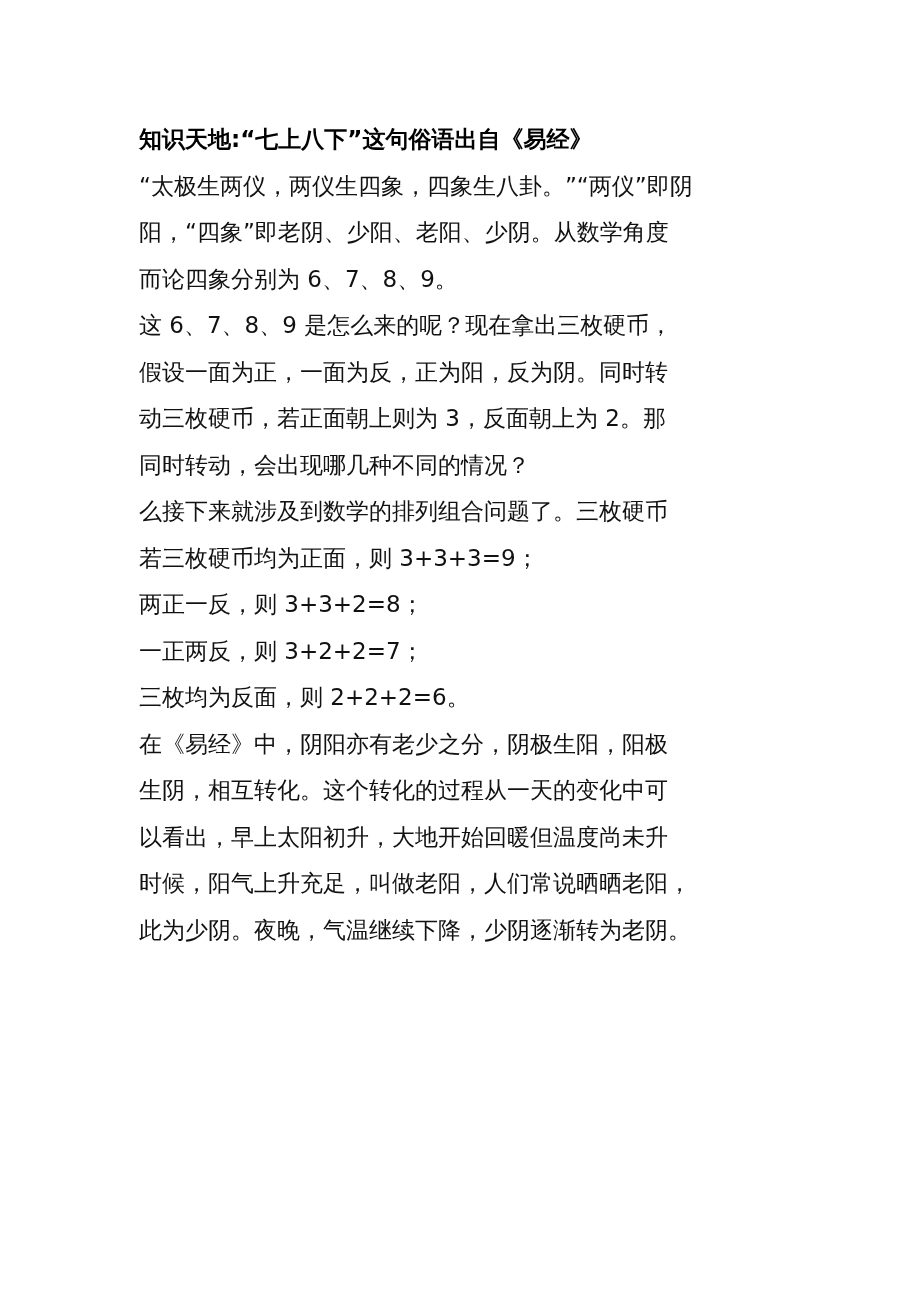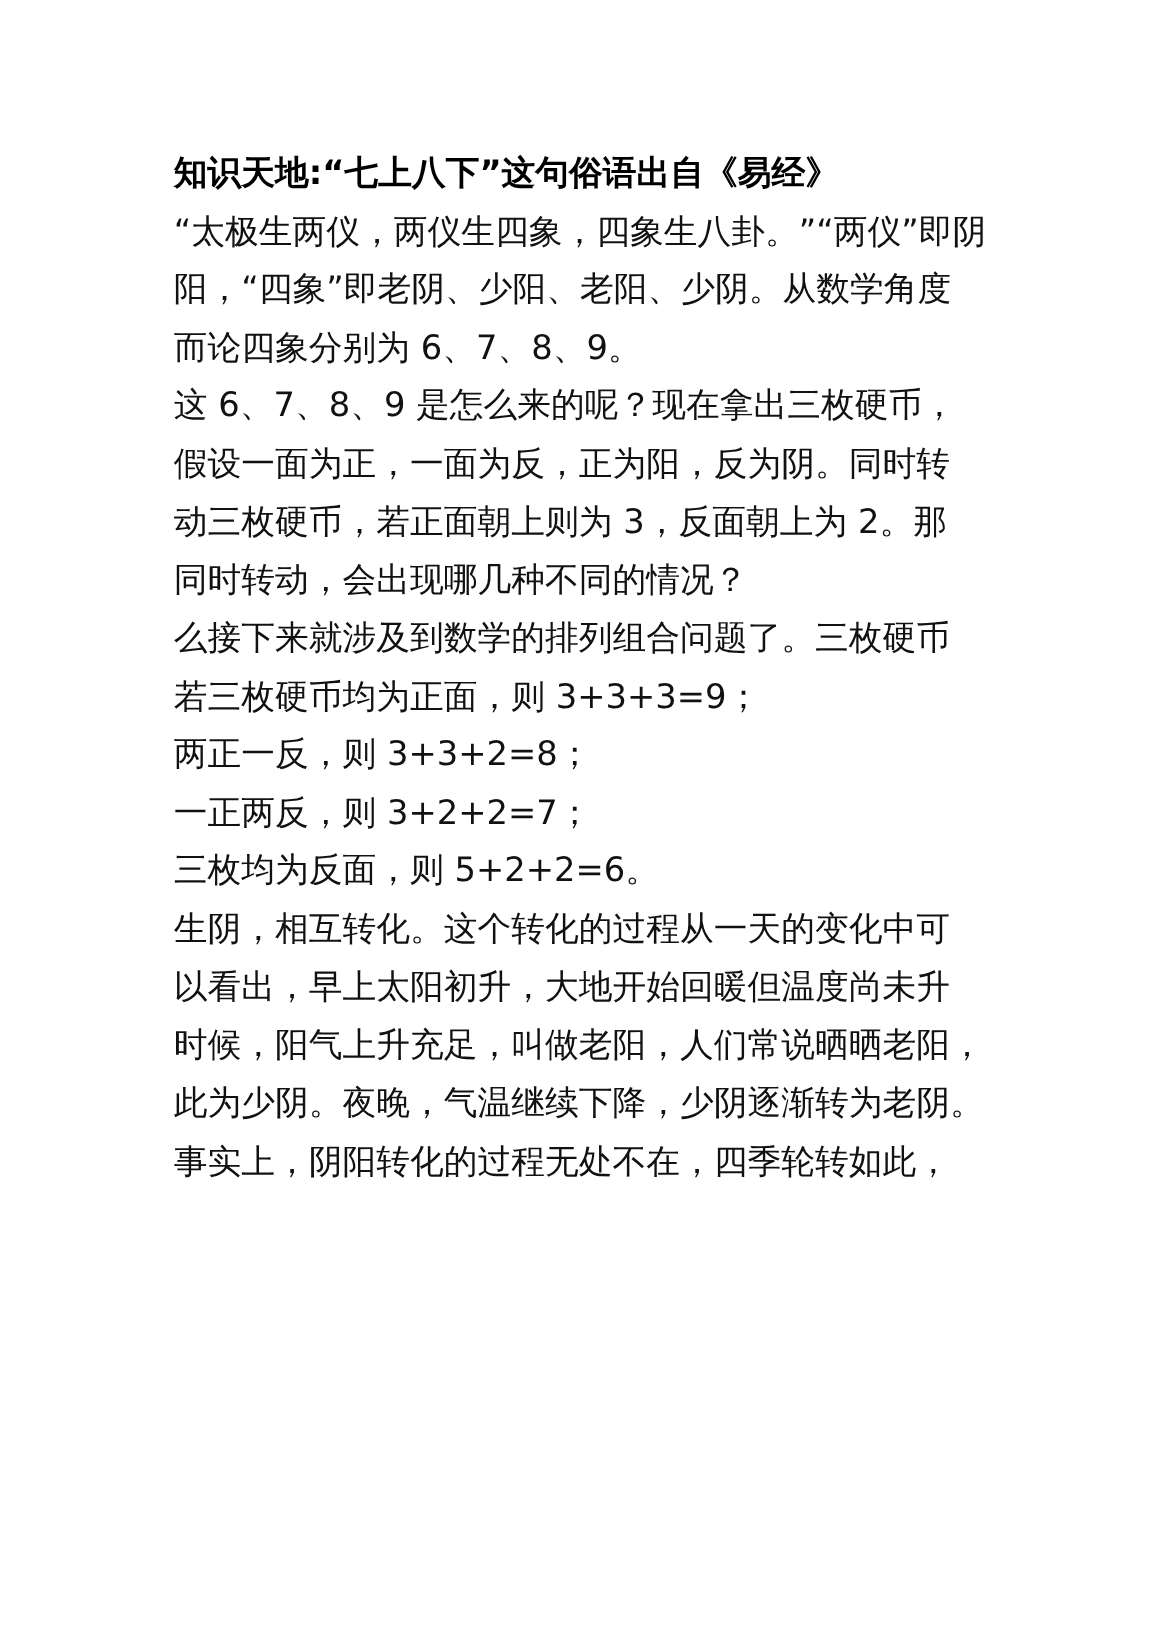--- a/index.html
+++ b/index.html
@@ -25,21 +25,21 @@
       position: absolute;
       left: 139px;
       top: 116px;
       width: 680px;
     }
     .line {
       display: block;
       height: 46.5px;
       line-height: 46.5px;
       font-family: "DejaVu Sans", "Liberation Sans", sans-serif;
-      font-size: 27px;
+      font-size: 23px;
       color: #111111;
       white-space: nowrap;
       letter-spacing: 0px;
     }
     .title {
       font-weight: bold;
       color: #000000;
     }
   </style>
 </head>
@@ -52,20 +52,20 @@
     <div class="line">阳，“四象”即老阴、少阳、老阳、少阴。从数学角度</div>
     <div class="line">而论四象分别为 6、7、8、9。</div>
     <div class="line">这 6、7、8、9 是怎么来的呢？现在拿出三枚硬币，</div>
     <div class="line">假设一面为正，一面为反，正为阳，反为阴。同时转</div>
     <div class="line">动三枚硬币，若正面朝上则为 3，反面朝上为 2。那</div>
     <div class="line">同时转动，会出现哪几种不同的情况？</div>
     <div class="line">么接下来就涉及到数学的排列组合问题了。三枚硬币</div>
     <div class="line">若三枚硬币均为正面，则 3+3+3=9；</div>
     <div class="line">两正一反，则 3+3+2=8；</div>
     <div class="line">一正两反，则 3+2+2=7；</div>
-    <div class="line">三枚均为反面，则 5+2+2=6。</div>
+    <div class="line">三枚均为反面，则 2+2+2=6。</div>
+    <div class="line">在《易经》中，阴阳亦有老少之分，阴极生阳，阳极</div>
     <div class="line">生阴，相互转化。这个转化的过程从一天的变化中可</div>
     <div class="line">以看出，早上太阳初升，大地开始回暖但温度尚未升</div>
     <div class="line">时候，阳气上升充足，叫做老阳，人们常说晒晒老阳，</div>
     <div class="line">此为少阴。夜晚，气温继续下降，少阴逐渐转为老阴。</div>
-    <div class="line">事实上，阴阳转化的过程无处不在，四季轮转如此，</div>
   </div>
 </div>
 
 </body></html>

